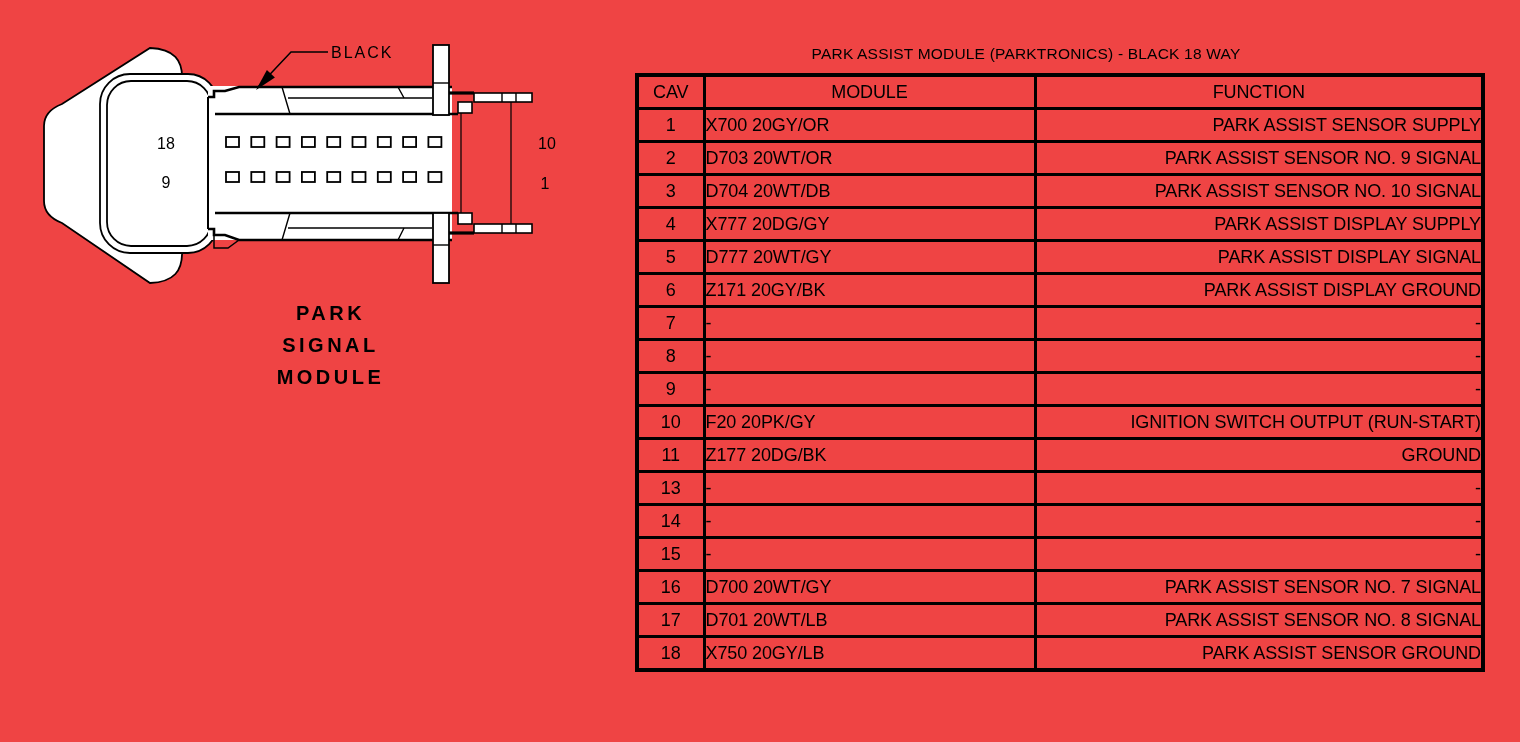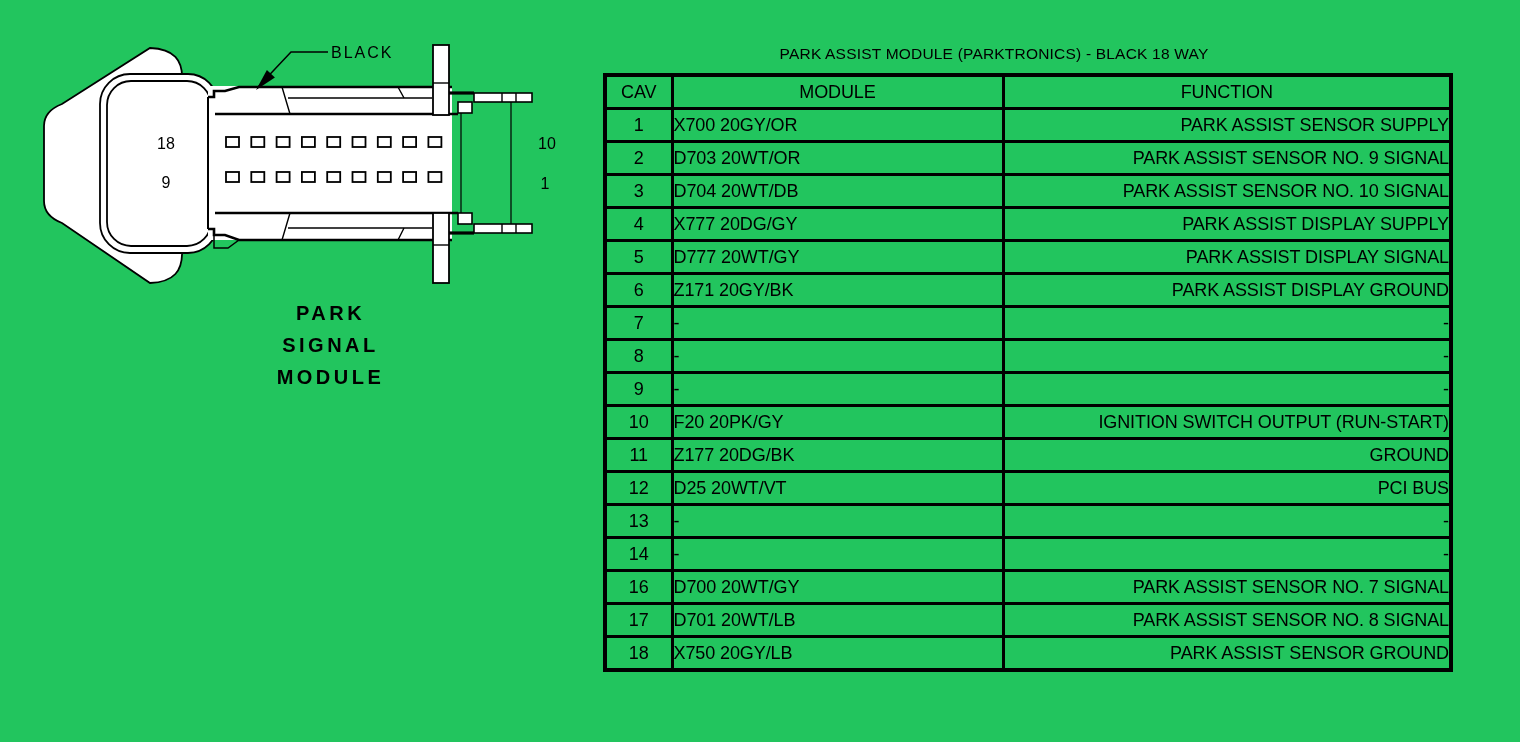--- a/index.html
+++ b/index.html
@@ -1,35 +1,35 @@
 <!DOCTYPE html>
 <html><head>
 <meta charset="utf-8">
 <style>
   html, body { margin: 0; padding: 0; }
   body {
     width: 1520px; height: 742px;
     background: #ffffff; color: #000000;
     font-family: "Liberation Sans", sans-serif;
   }
-  .stage { position: relative; width: 1520px; height: 742px; background: #22c55e; overflow: hidden; }
+  .stage { position: relative; width: 1520px; height: 742px; background: #ef4444; overflow: hidden; }
 
   
   .connector-svg { position: absolute; left: 0; top: 0; }
   .connector-svg text { font-family: "Liberation Sans", sans-serif; fill: #000; }
 
   
   .module-label {
     position: absolute; left: 193px; top: 297px; width: 275px;
     text-align: center; font-weight: bold; font-size: 20px;
     letter-spacing: 3.5px; line-height: 32px; white-space: nowrap;
   }
 
   
-  .table-wrap { position: absolute; left: 603px; top: 44px; width: 782px; }
+  .table-wrap { position: absolute; left: 635px; top: 44px; width: 782px; }
   .table-title {
     text-align: center; font-size: 15.5px; line-height: 19px;
     margin-bottom: 10px; white-space: nowrap; letter-spacing: 0.2px;
   }
   table.pinout {
     border-collapse: collapse; table-layout: fixed;
     width: 846px; border: 4px solid #000;
   }
   table.pinout col.c-cav { width: 67px; }
   table.pinout col.c-circuit { width: 331px; }
@@ -191,31 +191,31 @@
             <td class="cav">10</td>
             <td class="circuit">F20 20PK/GY</td>
             <td class="function">IGNITION SWITCH OUTPUT (RUN-START)</td>
           </tr>
           <tr>
             <td class="cav">11</td>
             <td class="circuit">Z177 20DG/BK</td>
             <td class="function">GROUND</td>
           </tr>
           <tr>
-            <td class="cav">12</td>
-            <td class="circuit">D25 20WT/VT</td>
-            <td class="function">PCI BUS</td>
-          </tr>
-          <tr>
             <td class="cav">13</td>
             <td class="circuit">-</td>
             <td class="function">-</td>
           </tr>
           <tr>
             <td class="cav">14</td>
+            <td class="circuit">-</td>
+            <td class="function">-</td>
+          </tr>
+          <tr>
+            <td class="cav">15</td>
             <td class="circuit">-</td>
             <td class="function">-</td>
           </tr>
           <tr>
             <td class="cav">16</td>
             <td class="circuit">D700 20WT/GY</td>
             <td class="function">PARK ASSIST SENSOR NO. 7 SIGNAL</td>
           </tr>
           <tr>
             <td class="cav">17</td>

